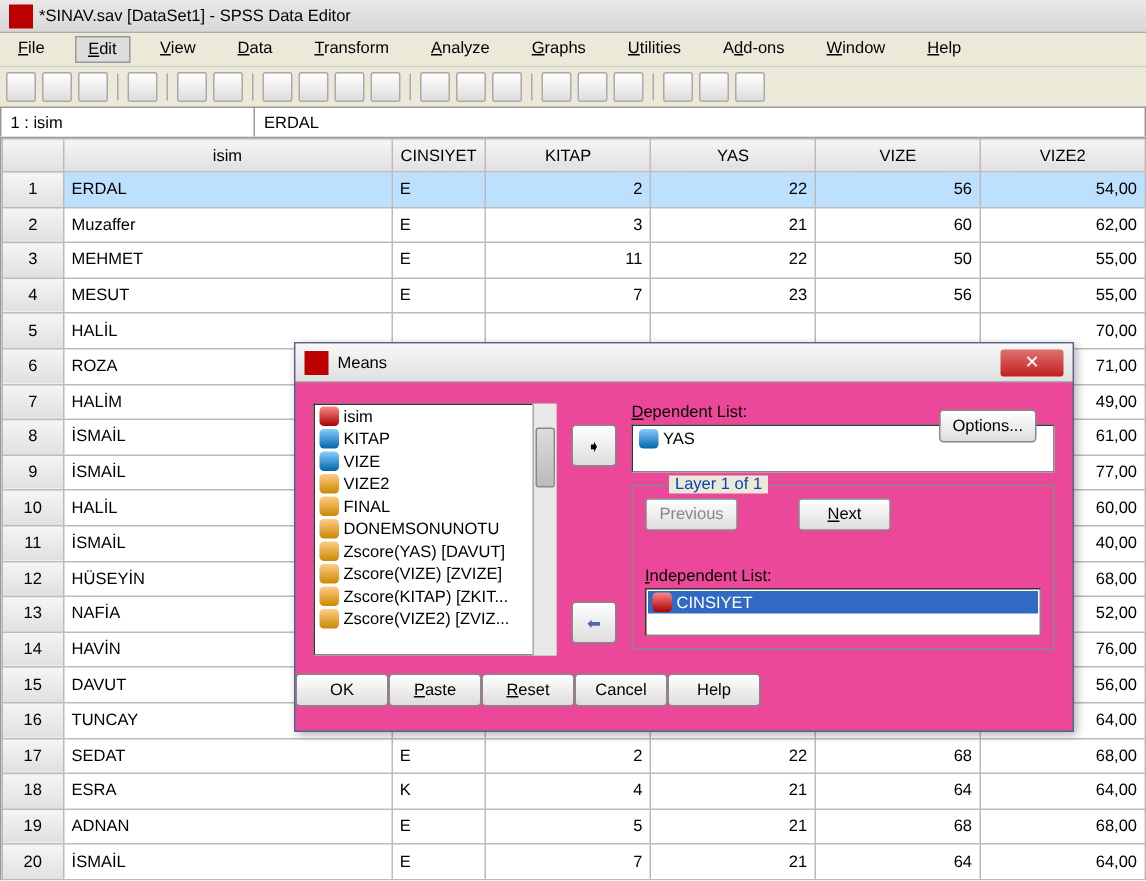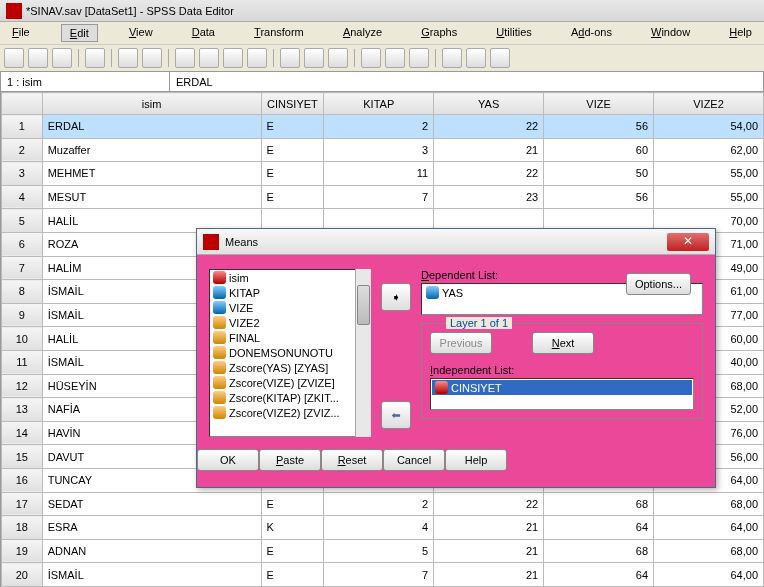--- a/index.html
+++ b/index.html
@@ -1,19 +1,19 @@
 <!DOCTYPE html>
 <html><head>
 <meta charset="utf-8">
 <style>
 * { box-sizing: border-box; margin: 0; padding: 0; font-family: Tahoma, Arial, sans-serif; font-size: 11px; }
 body { background: #fff; width: 764px; height: 587px; overflow: hidden; position: relative; }
 .titlebar { background: linear-gradient(#e8e8e8, #d8d8d8); height: 22px; display: flex; align-items: center; padding: 0 6px; border-bottom: 1px solid #aaa; }
 .titlebar .icon { width: 16px; height: 16px; background: #b00; margin-right: 4px; }
-.menubar { display: flex; gap: 2px; padding: 2px 4px; background: #ece9d8; border-bottom: 1px solid #ccc; justify-content: space-between; }
+.menubar { display: flex; gap: 12px; padding: 2px 4px; background: #ece9d8; border-bottom: 1px solid #ccc; }
 .menubar span { padding: 2px 8px; cursor: default; }
 .menubar span u { text-decoration: underline; }
 .toolbar { display: flex; gap: 4px; padding: 3px 4px; background: #ece9d8; border-bottom: 1px solid #999; align-items: center; }
 .toolbar .tbtn { width: 20px; height: 20px; border: 1px solid #aaa; background: linear-gradient(#fff,#ddd); border-radius: 2px; }
 .toolbar .sep { width: 1px; height: 18px; background: #aaa; margin: 0 2px; }
 .addrbar { display: flex; border-bottom: 1px solid #999; height: 20px; }
 .addrbar .cell { border-right: 1px solid #999; padding: 2px 6px; background: #fff; display: flex; align-items: center; }
 .addrbar .label { width: 170px; border-left: 1px solid #999; }
 .addrbar .value { flex: 1; }
 .grid { display: flex; height: calc(587px - 22px - 22px - 28px - 20px); overflow: hidden; border-left: 1px solid #999; }
@@ -332,21 +332,21 @@
           <div class="item">
             <span class="vicon sca"></span>
             <span>FINAL</span>
           </div>
           <div class="item">
             <span class="vicon sca"></span>
             <span>DONEMSONUNOTU</span>
           </div>
           <div class="item">
             <span class="vicon sca"></span>
-            <span>Zscore(YAS) [ZYAS]</span>
+            <span>Zscore(YAS) [DAVUT]</span>
           </div>
           <div class="item">
             <span class="vicon sca"></span>
             <span>Zscore(VIZE) [ZVIZE]</span>
           </div>
           <div class="item">
             <span class="vicon sca"></span>
             <span>Zscore(KITAP) [ZKIT...</span>
           </div>
           <div class="item">
@@ -370,21 +370,21 @@
       <button class="optbtn"><span>Options...</span></button>
       <div class="label"><u>D</u>ependent List:</div>
       <div class="listbox">
         <div style="padding:1px 3px;display:flex;align-items:center;gap:3px;">
             <span class="vicon num"></span>
             <span>YAS</span>
           </div>
       </div>
       <div class="fieldset">
         <div class="legend">Layer 1 of 1</div>
-        <div style="display:flex;gap:40px;margin-bottom:10px;">
+        <div style="display:flex;gap:40px;margin-bottom:24px;">
           <button class="btn" disabled="" style="color:#888"><span>Previous</span></button>
           <button class="btn"><u>N</u>ext</button>
         </div>
         <div class="label"><u>I</u>ndependent List:</div>
         <div class="listbox">
           <div class="sel">
               <span class="vicon str"></span>
               <span>CINSIYET</span>
             </div>
         </div>

